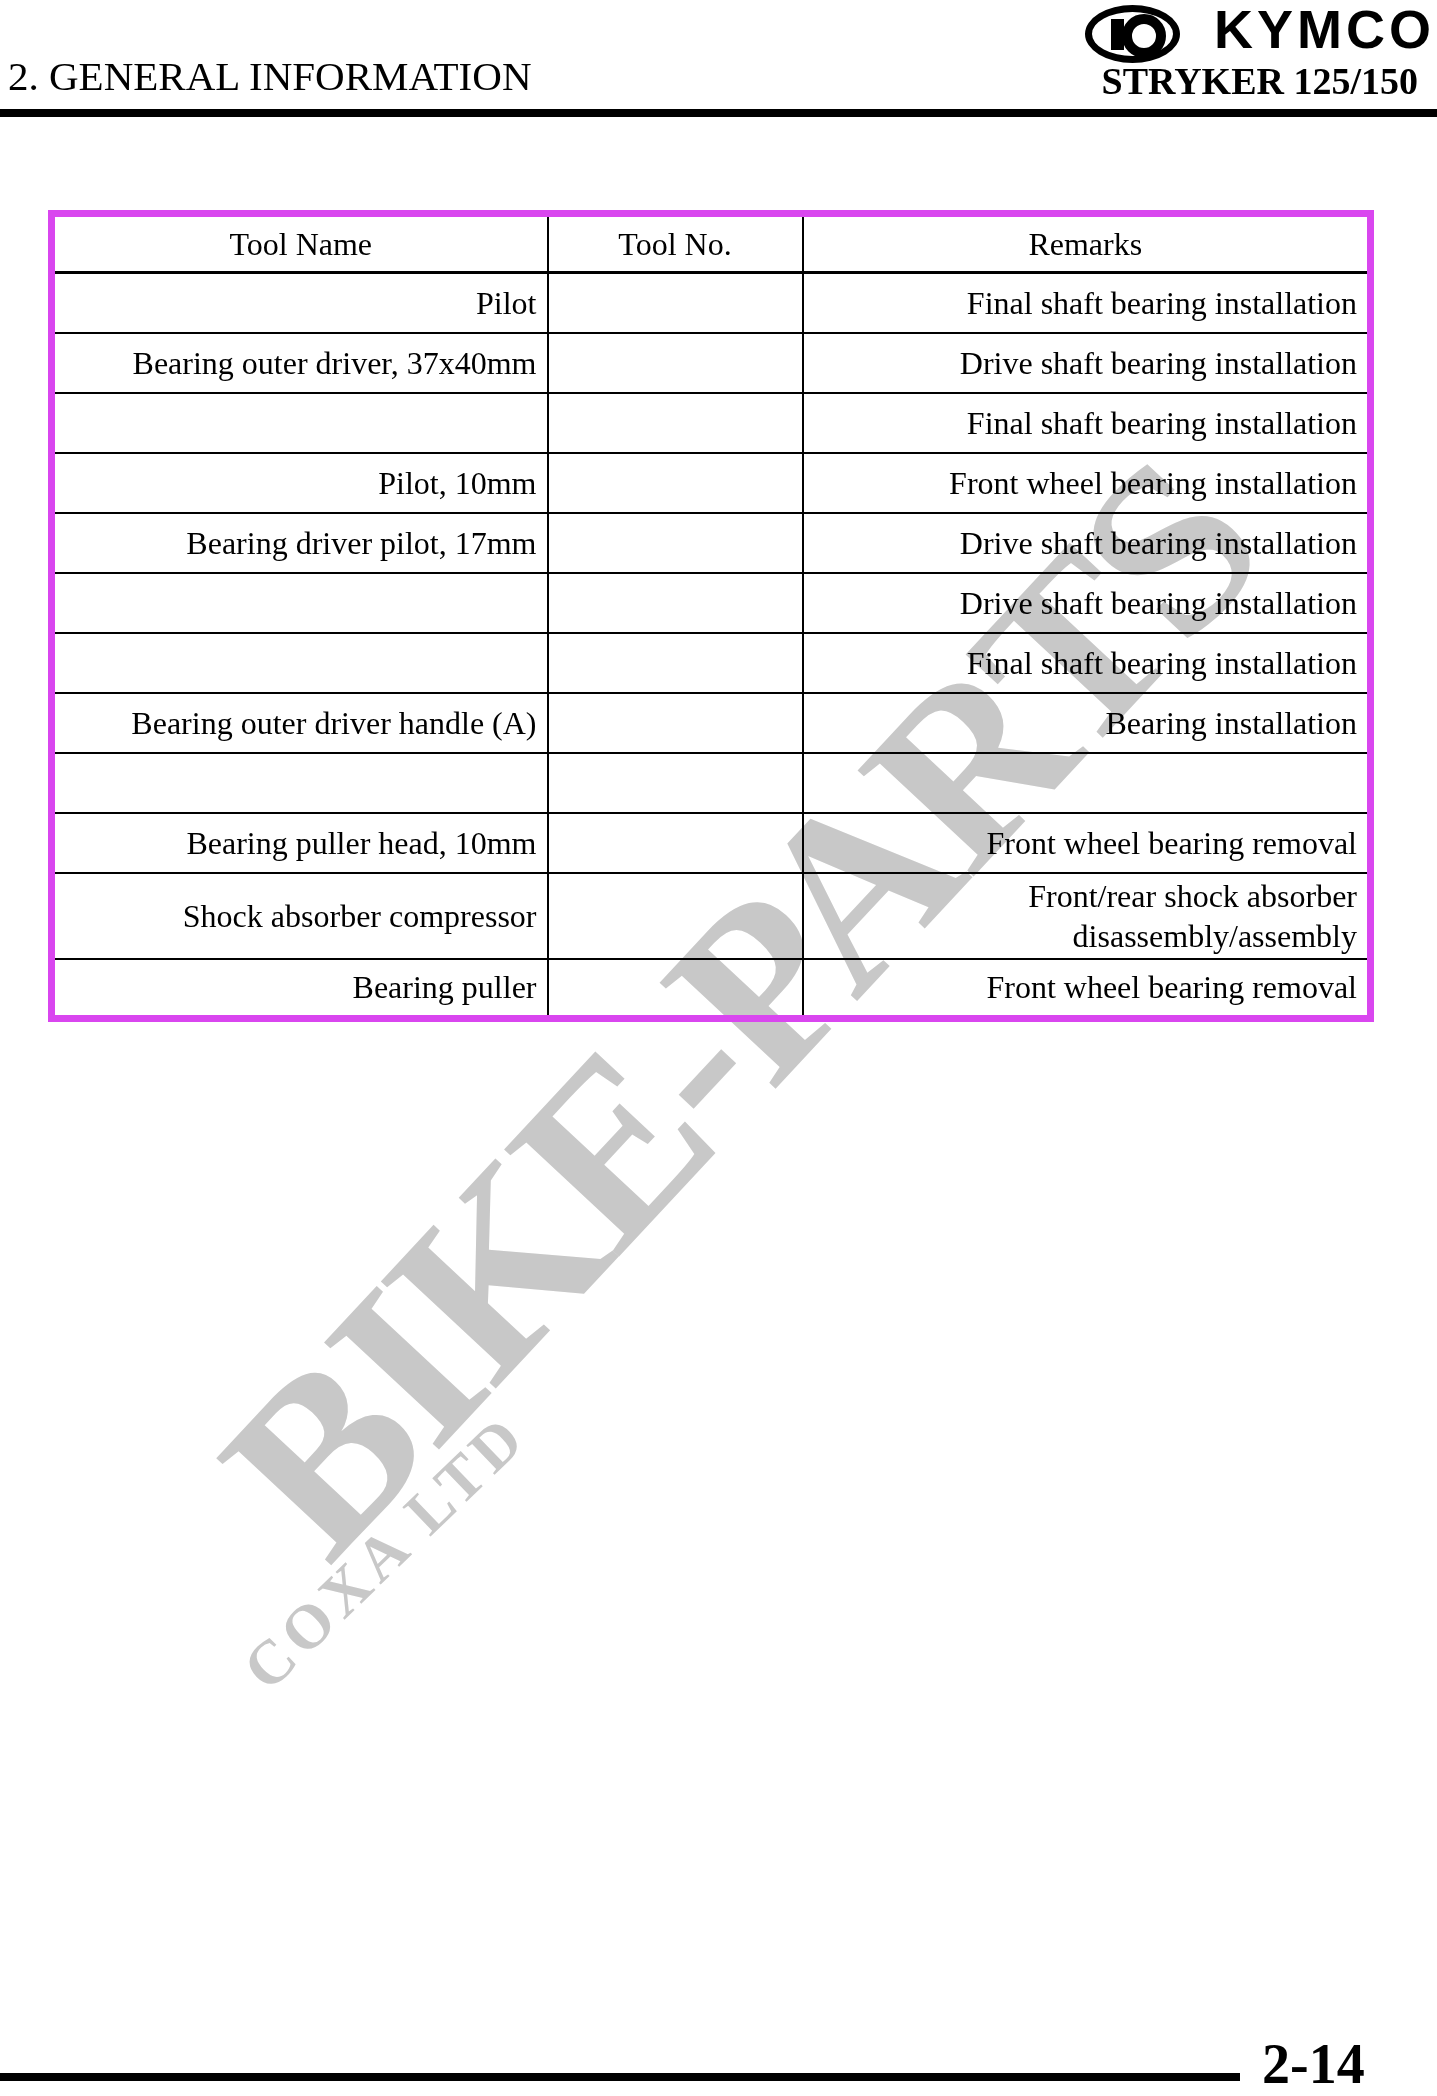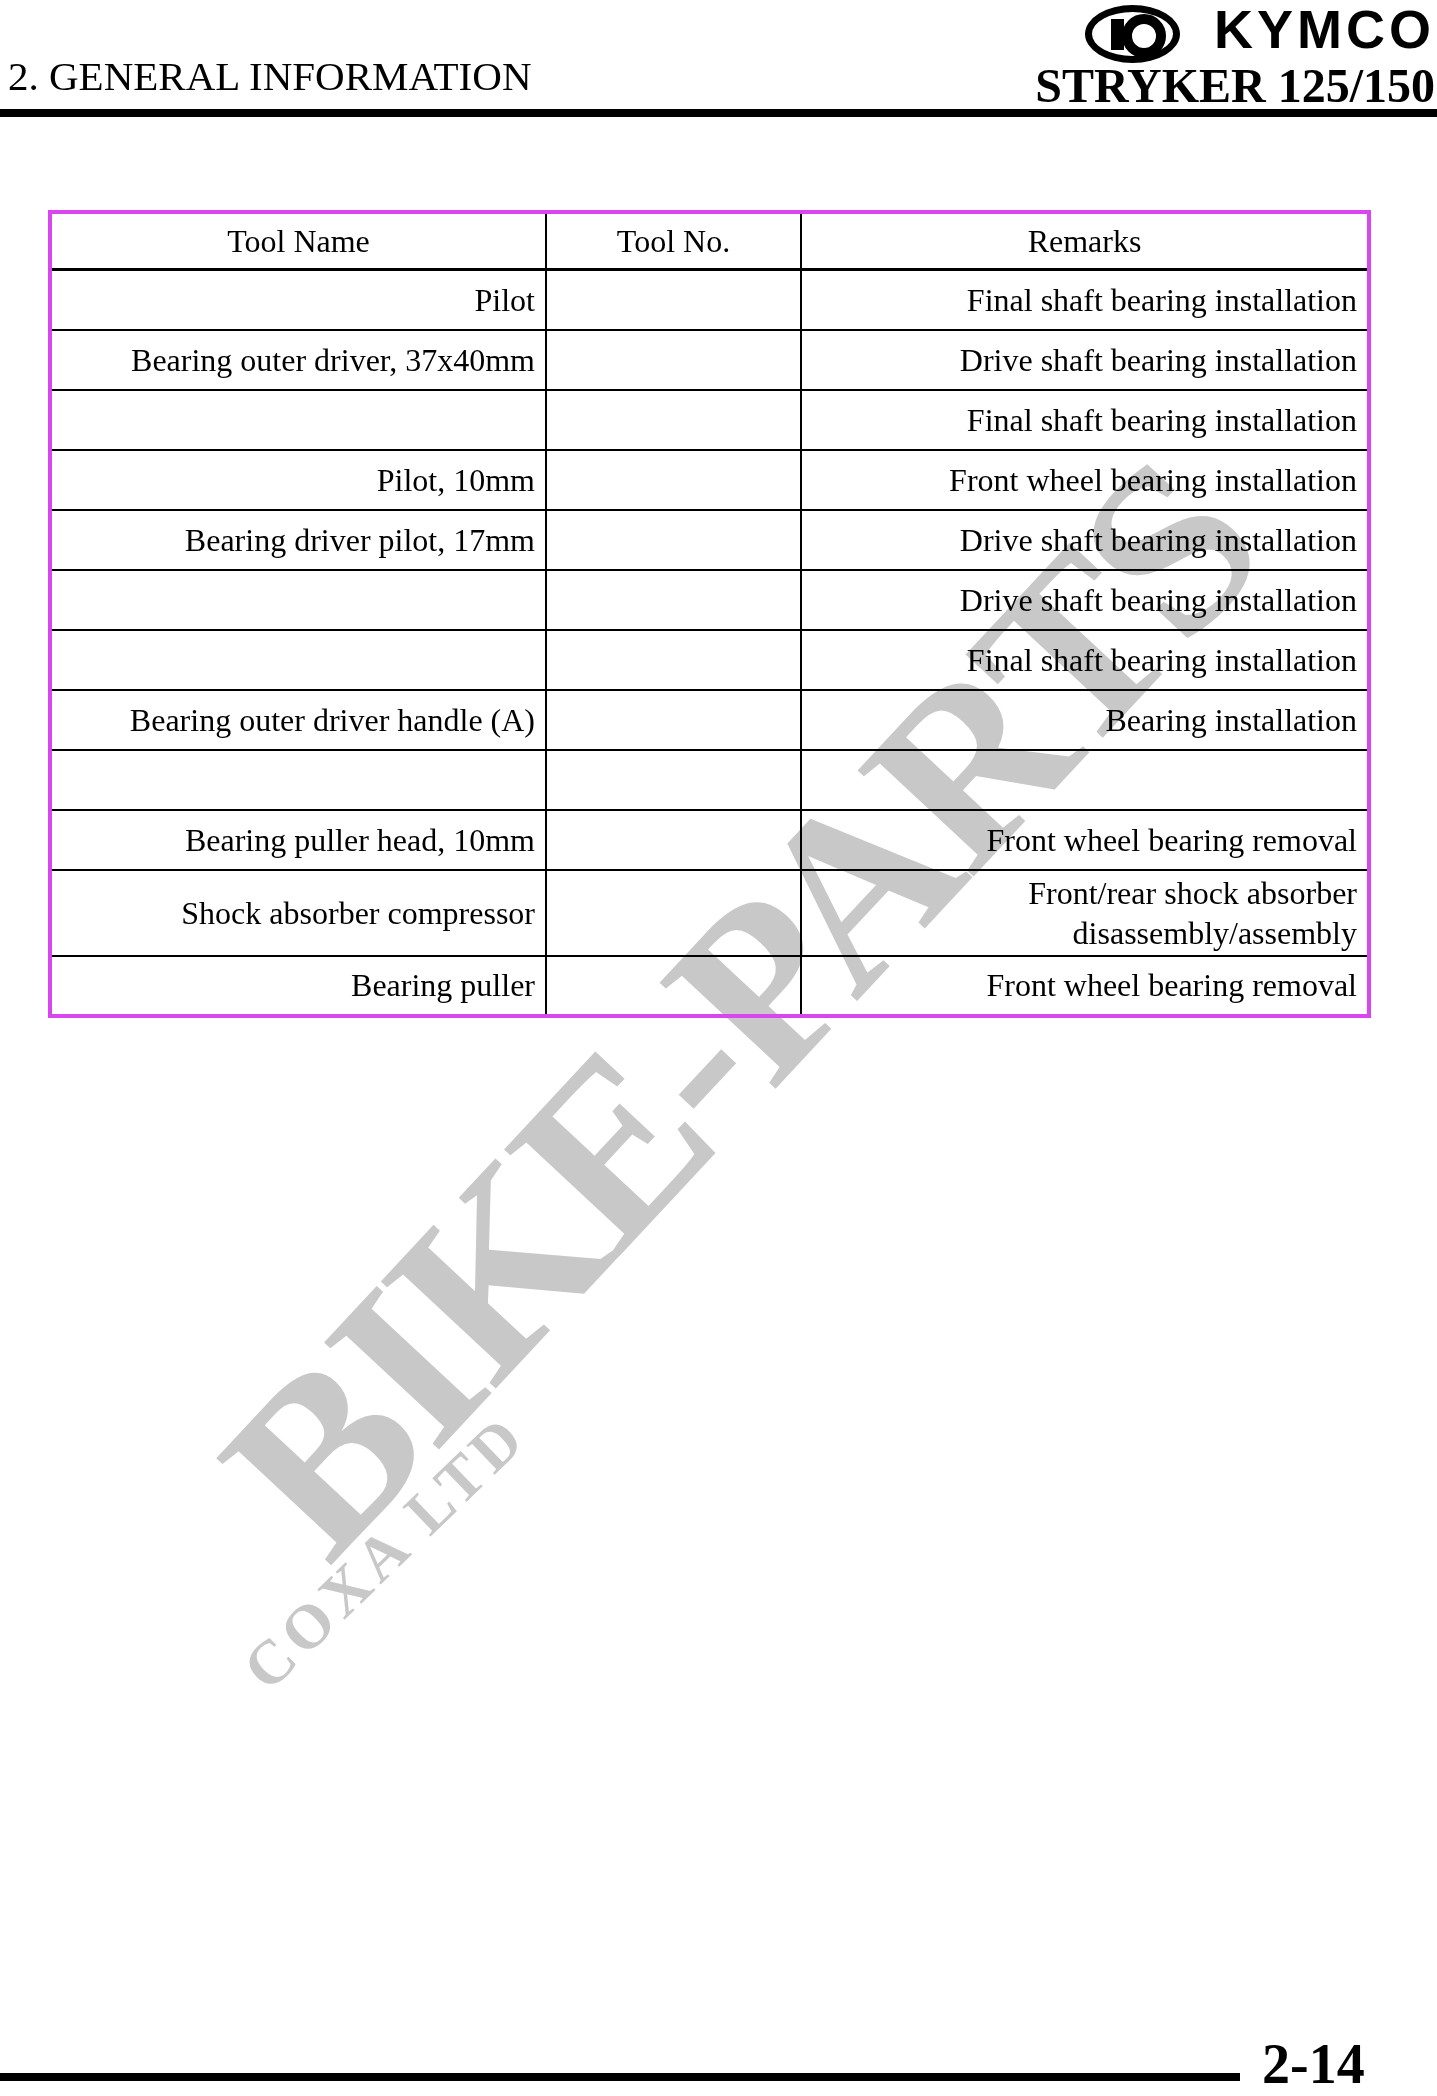--- a/index.html
+++ b/index.html
@@ -65,22 +65,22 @@
     position:absolute; z-index:2;
     right:2px; top:2px;
     font-family:"Liberation Sans", sans-serif;
     font-size:54px; font-weight:bold;
     letter-spacing:4px; line-height:1;
     white-space:nowrap;
     text-align:center;
   }
   .model-text{
     position:absolute; z-index:2;
-    right:2px; top:62px;
-    font-size:48px; font-weight:bold;
+    right:19px; top:62px;
+    font-size:38px; font-weight:bold;
     line-height:1; white-space:nowrap;font-family:Liberation Serif, serif;
   }
   .top-rule{
     position:absolute; z-index:2;
     left:0; top:109px;
     width:1437px; height:8px;
     background:#000;
   }
   
   table.tools{
@@ -93,21 +93,21 @@
     font-size:32px;
   }
   table.tools th, table.tools td{
     border:2px solid #000;
     padding:2px 10px;
     vertical-align:middle;
     background:transparent;
     overflow:hidden;
     line-height:1.25;
   }
-  table.tools{border:4px solid #d946ef;}
+  table.tools{border:7px solid #d946ef;}
   table.tools thead th{
     height:50px;
     font-weight:normal;
     text-align:center;
     border-bottom:3px solid #000;
   }
   table.tools tbody tr{height:60px;}
   table.tools tbody td{text-align:right;}
   
   .bottom-rule{

